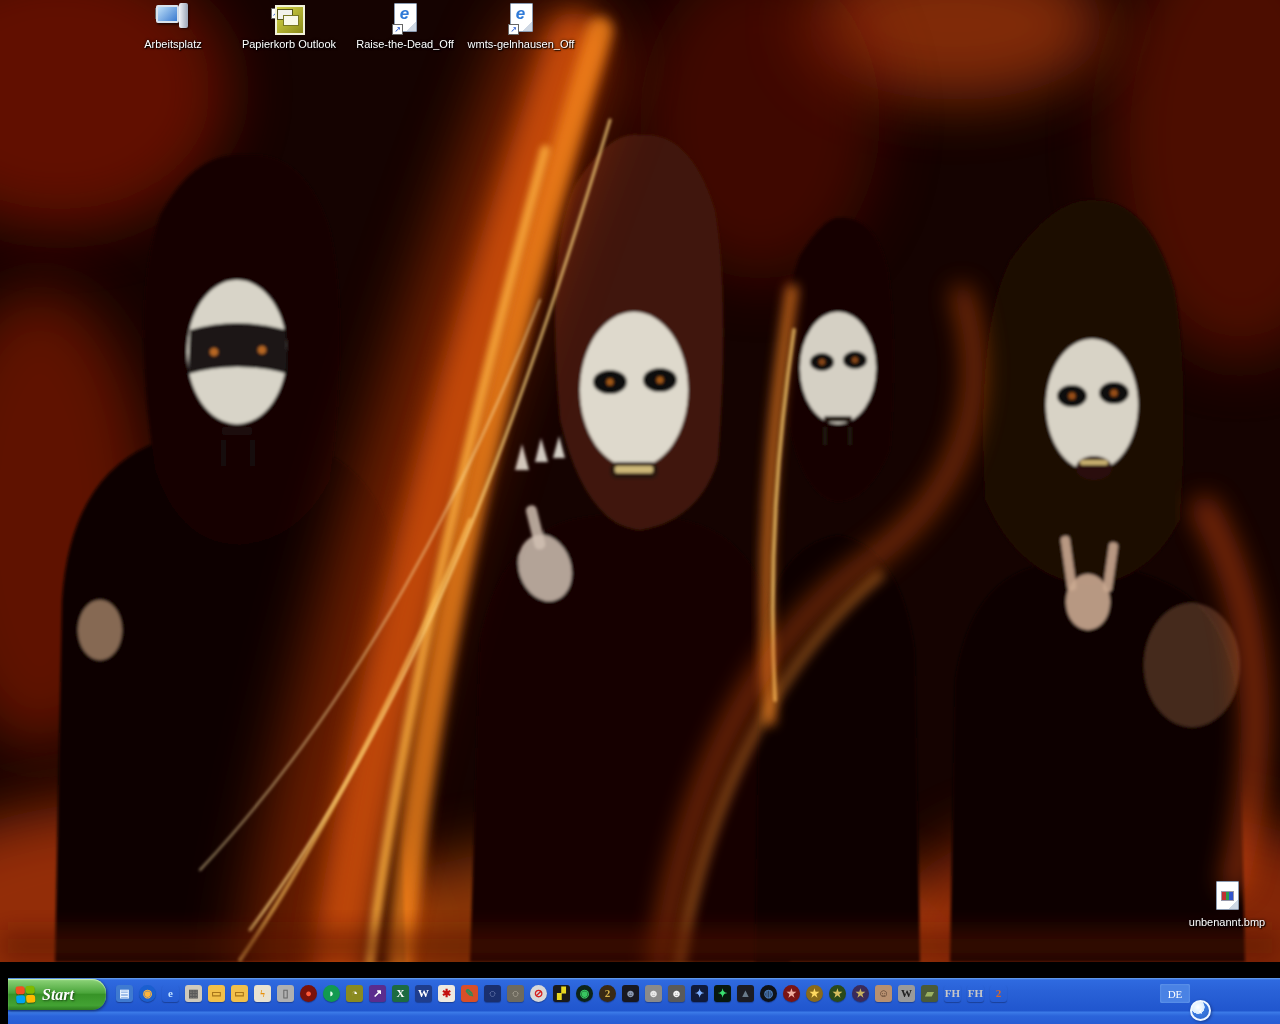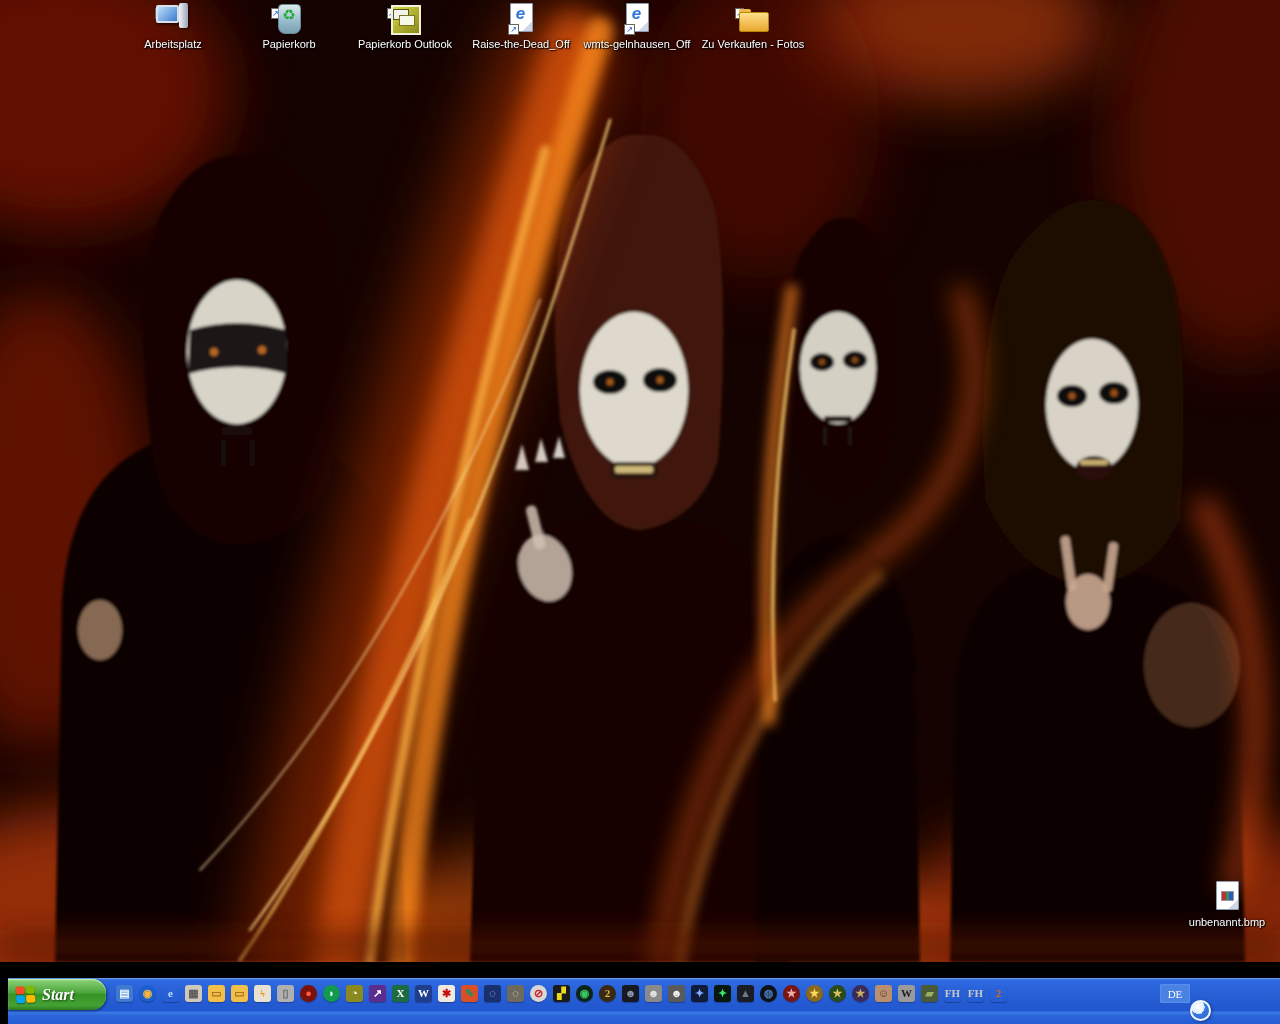--- a/index.html
+++ b/index.html
@@ -208,44 +208,36 @@
 
   <div class="icon-row">
 
       <div class="dicon">
         <div class="art computer"><span class="overlay-arrow">↗</span><span class="overlay-img"></span></div>
         <div class="label">Arbeitsplatz</div>
       </div>
 
 
 
-      <div class="dicon">
-        <div class="art recycle"><span class="overlay-arrow">↗</span><span class="overlay-img"></span></div>
-        <div class="label">Papierkorb</div>
-      </div>
 
       <div class="dicon">
         <div class="art outlook"><span class="overlay-arrow">↗</span><span class="overlay-img"></span></div>
         <div class="label">Papierkorb Outlook</div>
       </div>
 
       <div class="dicon">
         <div class="art ie-shortcut"><span class="overlay-arrow">↗</span><span class="overlay-img"></span></div>
         <div class="label">Raise-the-Dead_Off</div>
       </div>
 
       <div class="dicon">
         <div class="art ie-shortcut"><span class="overlay-arrow">↗</span><span class="overlay-img"></span></div>
         <div class="label">wmts-gelnhausen_Off</div>
       </div>
 
-      <div class="dicon">
-        <div class="art folder"><span class="overlay-arrow">↗</span><span class="overlay-img"></span></div>
-        <div class="label">Zu Verkaufen - Fotos</div>
-      </div>
     </div>
 
   <div class="loose-icon" style="left:1172px;top:880px;">
     <div class="art bmp">
         <span class="overlay-img"></span>
       </div>
     <div class="label">unbenannt.bmp</div>
   </div>
 
   <div class="taskbar">

